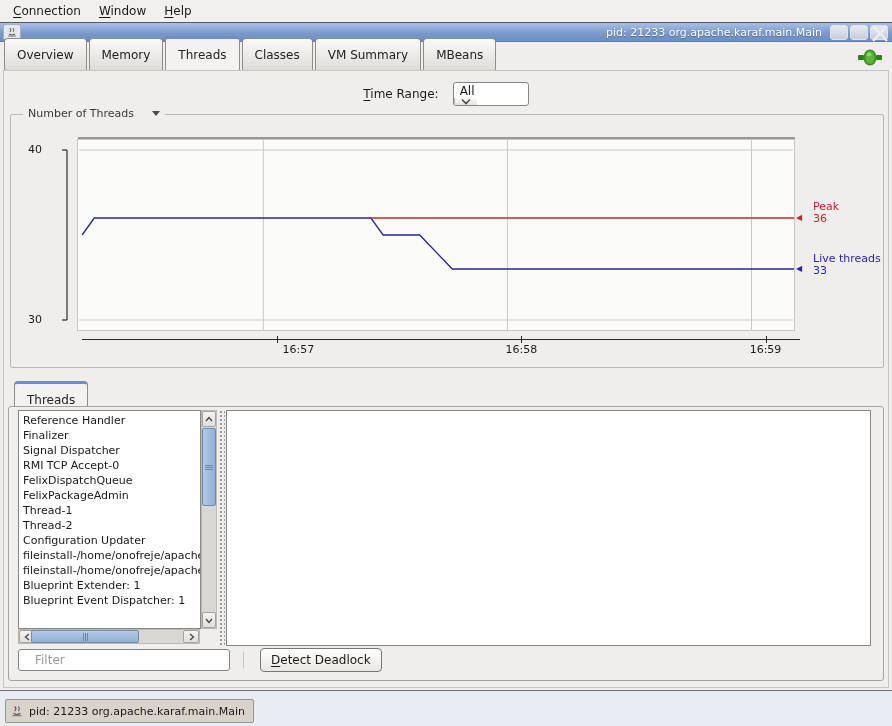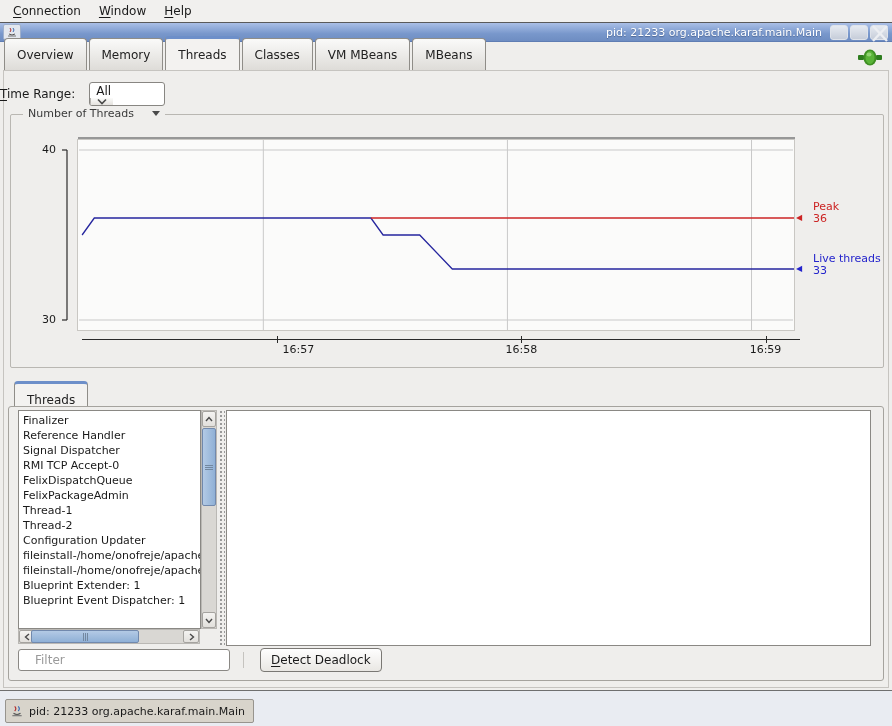--- a/index.html
+++ b/index.html
@@ -34,39 +34,39 @@
          border-radius:4px 4px 0 0; font-size:12px; color:#222; }
   .tab.selected { height:27px; background:#f3f2f0; border-top:3px solid #6d8fc9; font-size:12px; }
   .plug { position:absolute; right:10px; top:49px; }
 
   
   .main-panel { position:absolute; left:3px; top:70px; width:886px; height:618px;
                 border:1px solid #c6c4c0; background:#efeeec; }
 
   
   .timerange-row { position:absolute; left:0; top:82px; width:892px; display:flex;
-                   align-items:center; gap:14px; }
+                   justify-content:center; align-items:center; gap:14px; }
   .combo { display:flex; width:76px; height:24px; border:1px solid #888682; border-radius:3px;
            background:#ffffff; overflow:hidden;flex-direction:column; }
   .combo-value { flex:1; display:flex; align-items:center; padding-left:6px; font-size:12px; }
   .combo-btn { width:23px; background:linear-gradient(#fbfbfa,#e4e2de); border-left:1px solid #b5b3af;
                display:flex; align-items:center; justify-content:center; }
 
   
   .groupbox { position:absolute; left:10px; top:114px; width:874px; height:254px;
               border:1px solid #b9b7b2; border-radius:2px; }
   .groupbox-legend { position:absolute; left:12px; top:-8px; background:#efeeec; padding:0 5px;
               font-size:11px; color:#3a3a3a; display:flex; align-items:center; gap:18px; }
 
   
   .plot-topbar { position:absolute; left:78px; top:137px; width:717px; height:3px; background:#979797; }
   .plot { position:absolute; left:78px; top:140px; width:716px; height:190px; background:#fbfbfa;
           outline:1px solid #c9c7c3; }
   .y-axis-svg { position:absolute; left:60px; top:140px; }
-  .y-labels span { position:absolute; left:34px; width:22px; text-align:right; font-size:11px; color:#1a1a1a; }
+  .y-labels span { position:absolute; left:20px; width:22px; text-align:right; font-size:11px; color:#1a1a1a; }
   .x-axis { position:absolute; left:78px; top:336px; width:722px; height:22px; }
   .x-axis .axis-line { position:absolute; left:4px; right:0; top:3px; height:1px; background:#2a2a2a; }
   .x-axis .x-tick { position:absolute; top:0; width:1px; height:7px; background:#2a2a2a; }
   .x-axis .x-tick-label { position:absolute; top:7px; transform:translateX(-50%);
                           font-size:11px; color:#1a1a1a; white-space:nowrap; }
   .annot { position:absolute; font-size:11px; line-height:12px; white-space:nowrap; }
   .annot-marker { position:absolute; font-size:8px; }
 
   
   .sub-tab { position:absolute; left:14px; top:381px; }
@@ -153,21 +153,21 @@
         </svg>
       </div>
     </div>
   </div>
 
   <div class="tabrow">
     <div class="tab">Overview</div>
     <div class="tab">Memory</div>
     <div class="tab selected">Threads</div>
     <div class="tab">Classes</div>
-    <div class="tab">VM MBeans</div>
+    <div class="tab">VM Summary</div>
     <div class="tab">MBeans</div>
   </div>
   <svg class="plug" width="24" height="17" viewBox="0 0 24 17">
     <rect x="0" y="6" width="6" height="5" rx="1" fill="#2e7d1e"></rect>
     <rect x="18" y="6" width="6" height="5" rx="1" fill="#2e7d1e"></rect>
     <ellipse cx="12" cy="8.5" rx="6.5" ry="8" fill="#3f8f24"></ellipse>
     <ellipse cx="12" cy="8.5" rx="4.5" ry="6.5" fill="#5ab438"></ellipse>
     <ellipse cx="11" cy="5.5" rx="2.5" ry="2" fill="#9ed97f" opacity="0.8"></ellipse>
   </svg>
 
@@ -234,22 +234,22 @@
   <div class="annot" style="left:813px; top:253px; color:#2424cc;">
     <div>Live threads</div>
     <div>33</div>
   </div>
 
   <div class="tab selected sub-tab">Threads</div>
   <div class="lower-panel"></div>
 
   <div class="thread-list" id="thread-list">
 
+      <div class="row">Reference Handler</div>
       <div class="row">Finalizer</div>
-      <div class="row">Reference Handler</div>
       <div class="row">Signal Dispatcher</div>
       <div class="row">RMI TCP Accept-0</div>
       <div class="row">FelixDispatchQueue</div>
       <div class="row">FelixPackageAdmin</div>
       <div class="row">Thread-1</div>
       <div class="row">Thread-2</div>
       <div class="row">Configuration Updater</div>
       <div class="row">fileinstall-/home/onofreje/apache-kar</div>
       <div class="row">fileinstall-/home/onofreje/apache-kar</div>
       <div class="row">Blueprint Extender: 1</div>

